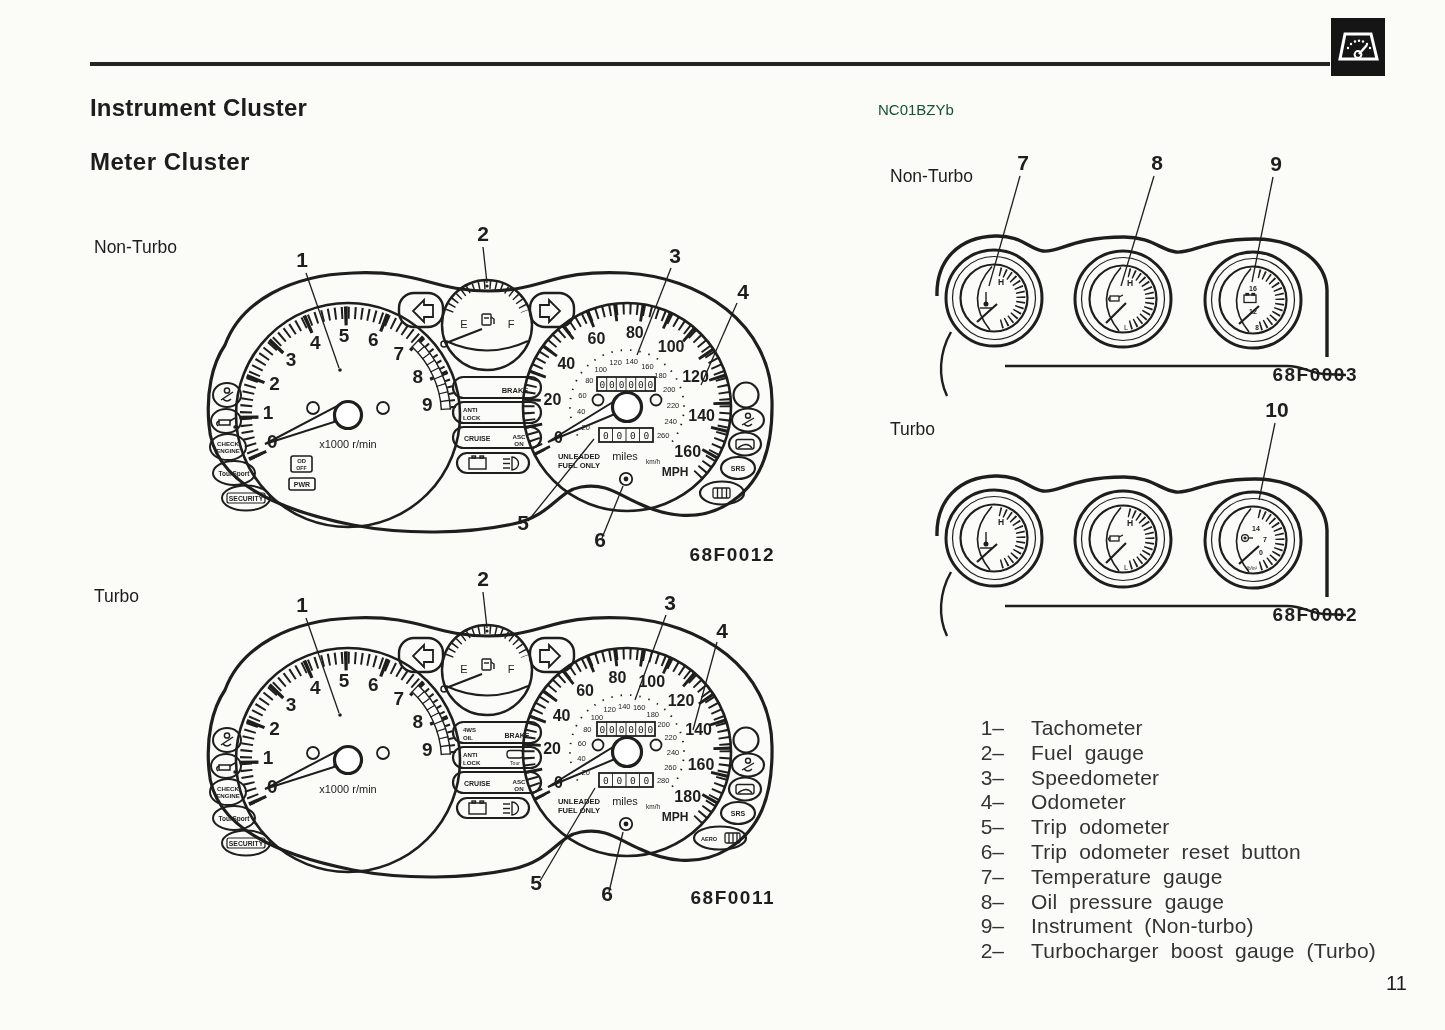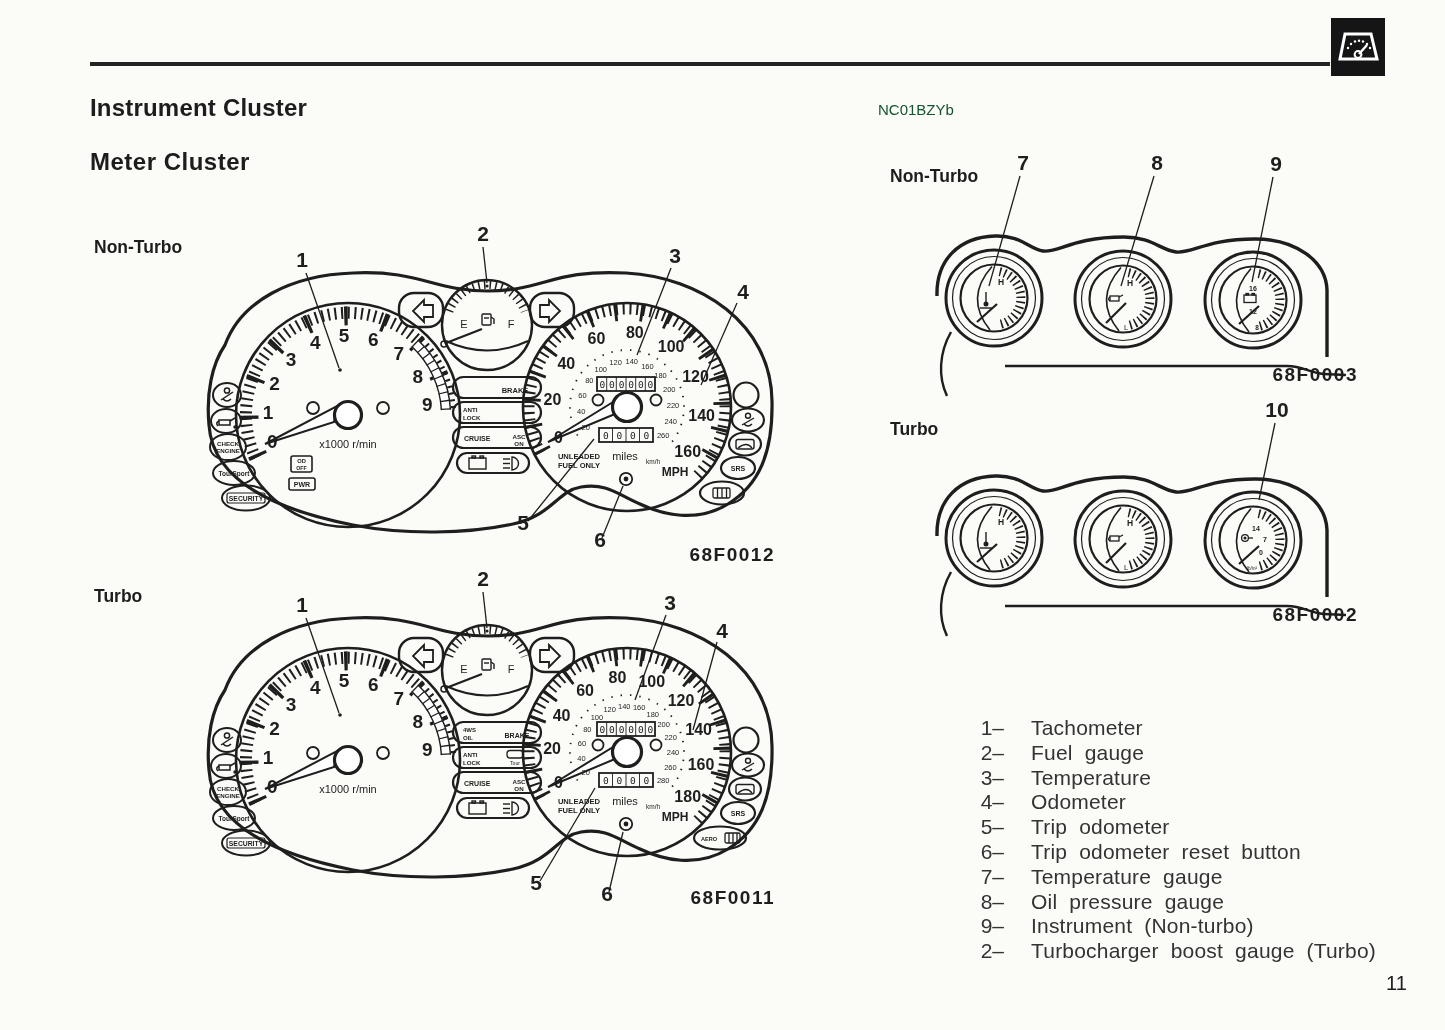--- a/index.html
+++ b/index.html
@@ -3,21 +3,21 @@
 <meta charset="utf-8">
 <style>
   html,body{margin:0;padding:0;background:#e8e8e4;}
   .page{position:relative;width:1445px;height:1030px;background:#fbfbf8;
         font-family:"Liberation Sans",sans-serif;color:#1d1d1d;overflow:hidden;}
   .abs{position:absolute;}
   .rule{background:#242424;height:4px;}
   .title{font-size:24px;font-weight:bold;letter-spacing:.2px;text-align:center;}
   .subtitle{font-size:24px;font-weight:bold;letter-spacing:.5px;}
   .code{font-size:15px;color:#14532d;}
-  .seclabel{font-size:17.5px;font-weight:bold;}
+  .seclabel{font-size:17.5px;font-weight:normal;}
   .pagenum{font-size:20px;font-weight:normal;margin-left:34px;}
   .legend{display:flex;flex-direction:column;}
   .legend-row{display:flex;align-items:baseline;line-height:24.8px;font-size:21px;color:#333;}
   .legend-row .ln{width:52px;text-align:right;flex:0 0 52px;}
   .legend-row .ll{margin-left:27px;word-spacing:6px;letter-spacing:.2px;}
   svg{overflow:visible;}
   svg text{font-family:"Liberation Sans",sans-serif;fill:#1e1e1e;}
   .mono{font-family:"DejaVu Sans Mono",monospace;}
   .ink{stroke:#1e1e1e;fill:none;}
   .callout{font-size:21px;font-weight:bold;}
@@ -460,21 +460,21 @@
     <div class="legend-row">
         <span class="ln">1–</span>
         <span class="ll">Tachometer</span>
       </div>
     <div class="legend-row">
         <span class="ln">2–</span>
         <span class="ll">Fuel gauge</span>
       </div>
     <div class="legend-row">
         <span class="ln">3–</span>
-        <span class="ll">Temperature</span>
+        <span class="ll">Speedometer</span>
       </div>
     <div class="legend-row">
         <span class="ln">4–</span>
         <span class="ll">Odometer</span>
       </div>
     <div class="legend-row">
         <span class="ln">5–</span>
         <span class="ll">Trip odometer</span>
       </div>
     <div class="legend-row">

